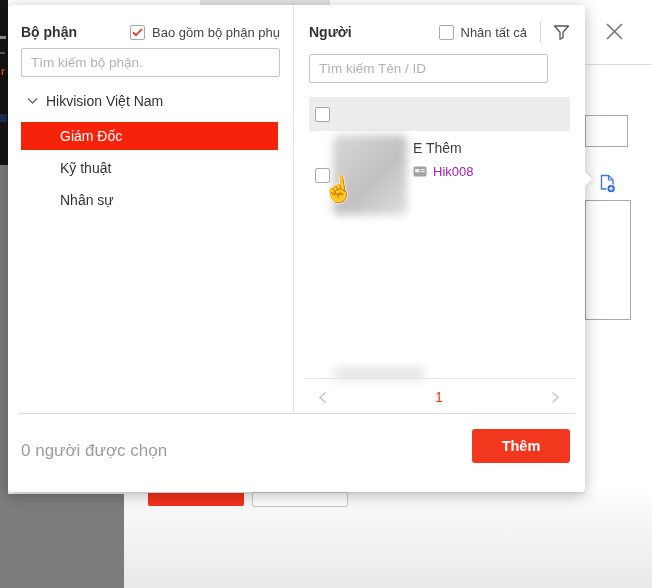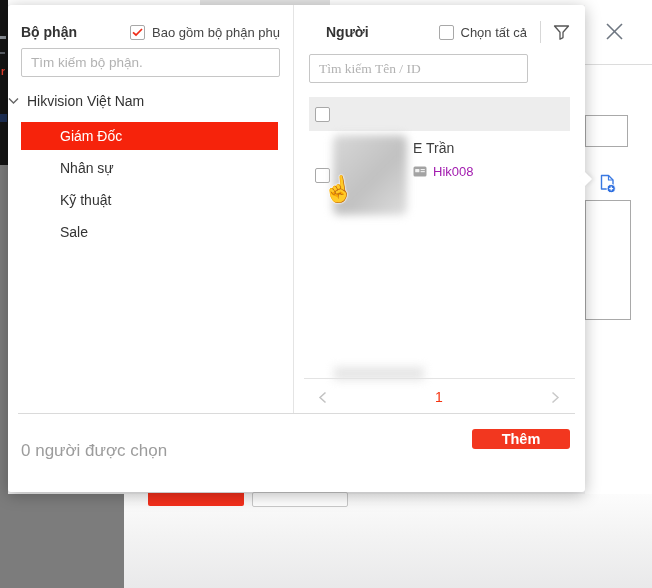--- a/index.html
+++ b/index.html
@@ -43,40 +43,40 @@
   }
   .dialog-arrow {
     position:absolute; right:-5px; top:169px; width:10px; height:10px;
     background:#fff; transform:rotate(45deg);
     box-shadow:2px -2px 4px rgba(0,0,0,0.07);
   }
   .dialog-body { display:flex; height:408px;justify-content:flex-end; }
   .left-panel  { width:286px; border-right:1px solid #e4e4e4; }
   .right-panel { width:291px; padding:0 15px; position:relative; }
   .panel-header { display:flex; align-items:center; margin:17px 13px 0 13px; height:20px; }
-  .right-panel .panel-header { margin:17px 0 0 17px; }
+  .right-panel .panel-header { margin:17px 0 0 0; }
   .panel-title { font-size:14px; font-weight:700; color:#333; }
   .cb-group { display:flex; align-items:center; margin-left:auto; }
   .cb {
     width:15px; height:15px; background:#fff; border:1px solid #a8a8a8; border-radius:2px;
     display:inline-flex; align-items:center; justify-content:center; cursor:pointer; flex:0 0 auto;
   }
   .cb.checked { color:#ef2c17; }
   .cb-label { font-size:13px; color:#454545; margin-left:7px; white-space:nowrap; }
   .hdr-sep { width:1px; height:22px; background:#d7d7d7; margin:0 12px 0 13px; }
   .filter-btn { background:none; border:none; padding:0; cursor:pointer; display:flex; align-items:center; }
   .search-input {
     display:block; width:259px; height:29px; margin:6px 13px 0 13px;
     border:1px solid #c6c6c6; border-radius:2px; padding:8px 9px;
     font-family:"Liberation Sans", sans-serif; font-size:13.5px; color:#333; outline:none;
   }
-  .right-panel .search-input { width:219px; margin:12px 10px 0 0;font-family:Liberation Serif, serif; }
+  .right-panel .search-input { width:239px; margin:12px 10px 0 0; }
   .search-input::placeholder { color:#b2b2b2; opacity:1; }
   .tree { margin-top:13px; }
-  .tree-root { display:flex; align-items:center; height:22px; font-size:14px; color:#333; cursor:pointer; }
+  .tree-root { display:flex; align-items:center; height:22px; padding-left:19px; font-size:14px; color:#333; cursor:pointer; }
   .tree-root .chev { margin-right:8px; display:inline-flex; }
   .tree-items { margin-top:10px; }
   .tree-item {
     height:28px; line-height:28px; margin:0 15px 4px 13px; padding-left:39px;
     font-size:14px; color:#333; cursor:pointer;
   }
   .tree-item.selected { background:#f6230b; color:#ffffff; }
   .table-header {
     margin-top:14px; height:34px; background:#ededed;
     display:flex; align-items:center; padding:0 0 0 6px;
@@ -97,21 +97,21 @@
   .smudge { position:absolute; left:40px; top:362px; width:90px; height:13px; background:#d7d7d7;
             filter:blur(5px); opacity:.65; }
   .pagination-divider { position:absolute; left:10px; right:10px; top:373px; height:1px; background:#e3e3e3; }
   .pagination { position:absolute; left:22px; right:23px; top:381px; height:22px;
                 display:flex; align-items:center; justify-content:space-between; }
   .page-btn { background:none; border:none; padding:0; cursor:pointer; display:flex; align-items:center; }
   .page-num { font-size:14px; color:#f5330f; }
   .dialog-footer { margin:0 10px; border-top:1px solid #dadada; height:78px; position:relative; }
   .footer-text { position:absolute; left:3px; top:27px; font-size:17px; color:#9c9c9c; }
   .add-btn {
-    position:absolute; right:5px; top:15px; width:98px; height:20px;
+    position:absolute; right:5px; top:15px; width:98px; height:34px;
     background:#f2371f; color:#fff; font-family:"Liberation Sans", sans-serif;
     font-size:14.5px; font-weight:700; border:none; border-radius:3px; cursor:pointer;
   }
   .mouse-cursor { position:absolute; left:14px; top:44px; font-size:25px; color:#3a3a3a;
                   text-shadow:0 0 2px #fff, 0 0 2px #fff; pointer-events:none; z-index:5;
                   transform:rotate(-8deg); }
 </style>
 </head>
 <body>
 
@@ -178,33 +178,32 @@
         <div class="tree-root">
           <span class="chev">
             <svg width="11" height="8" viewBox="0 0 11 8">
               <polyline points="1,1.5 5.5,6 10,1.5" fill="none" stroke="#666" stroke-width="1.4"></polyline>
             </svg>
           </span>
           <span>Hikvision Việt Nam</span>
         </div>
         <div class="tree-items">
           <div class="tree-item selected">Giám Đốc</div>
+          <div class="tree-item">Kỹ thuật</div>
           <div class="tree-item">Nhân sự</div>
-          <div class="tree-item">Kỹ thuật</div>
-          <div class="tree-item">Sale</div>
         </div>
       </div>
     </div>
 
     <div class="right-panel">
       <div class="panel-header">
         <span class="panel-title">Người</span>
         <span class="cb-group">
           <span class="cb"></span>
-          <span class="cb-label">Chọn tất cả</span>
+          <span class="cb-label">Nhân tất cả</span>
           <span class="hdr-sep"></span>
           <button class="filter-btn">
             <span style="display:inline-flex;">
               <svg width="17" height="17" viewBox="0 0 17 17">
                 <path d="M1.5 2 h14 L10 8.3 V13.6 l-3 1.6 V8.3 Z" fill="none" stroke="#555" stroke-width="1.3" stroke-linejoin="round"></path>
               </svg>
             </span>
           </button>
         </span>
       </div>
@@ -213,21 +212,21 @@
 
       <div class="table-header">
         <span class="cb"></span>
       </div>
 
       <div class="person-row">
         <span class="cb"></span>
         <span class="mouse-cursor">☝</span>
         <div class="avatar-blur"></div>
         <div class="person-info">
-          <div class="person-name">E Trần</div>
+          <div class="person-name">E Thêm</div>
           <div class="person-sub">
             <span class="sub-icon">
               <svg width="14" height="11" viewBox="0 0 14 11">
                 <rect x="0.5" y="0.5" width="13" height="10" rx="1.5" fill="#a3a3a3"></rect>
                 <rect x="2.2" y="3" width="4.2" height="3.2" rx="0.5" fill="#ffffff" opacity="0.85"></rect>
                 <rect x="7.6" y="3" width="4.2" height="1.1" fill="#ffffff" opacity="0.85"></rect>
                 <rect x="7.6" y="5.1" width="4.2" height="1.1" fill="#ffffff" opacity="0.85"></rect>
               </svg>
             </span>
             <span>Hik008</span>

